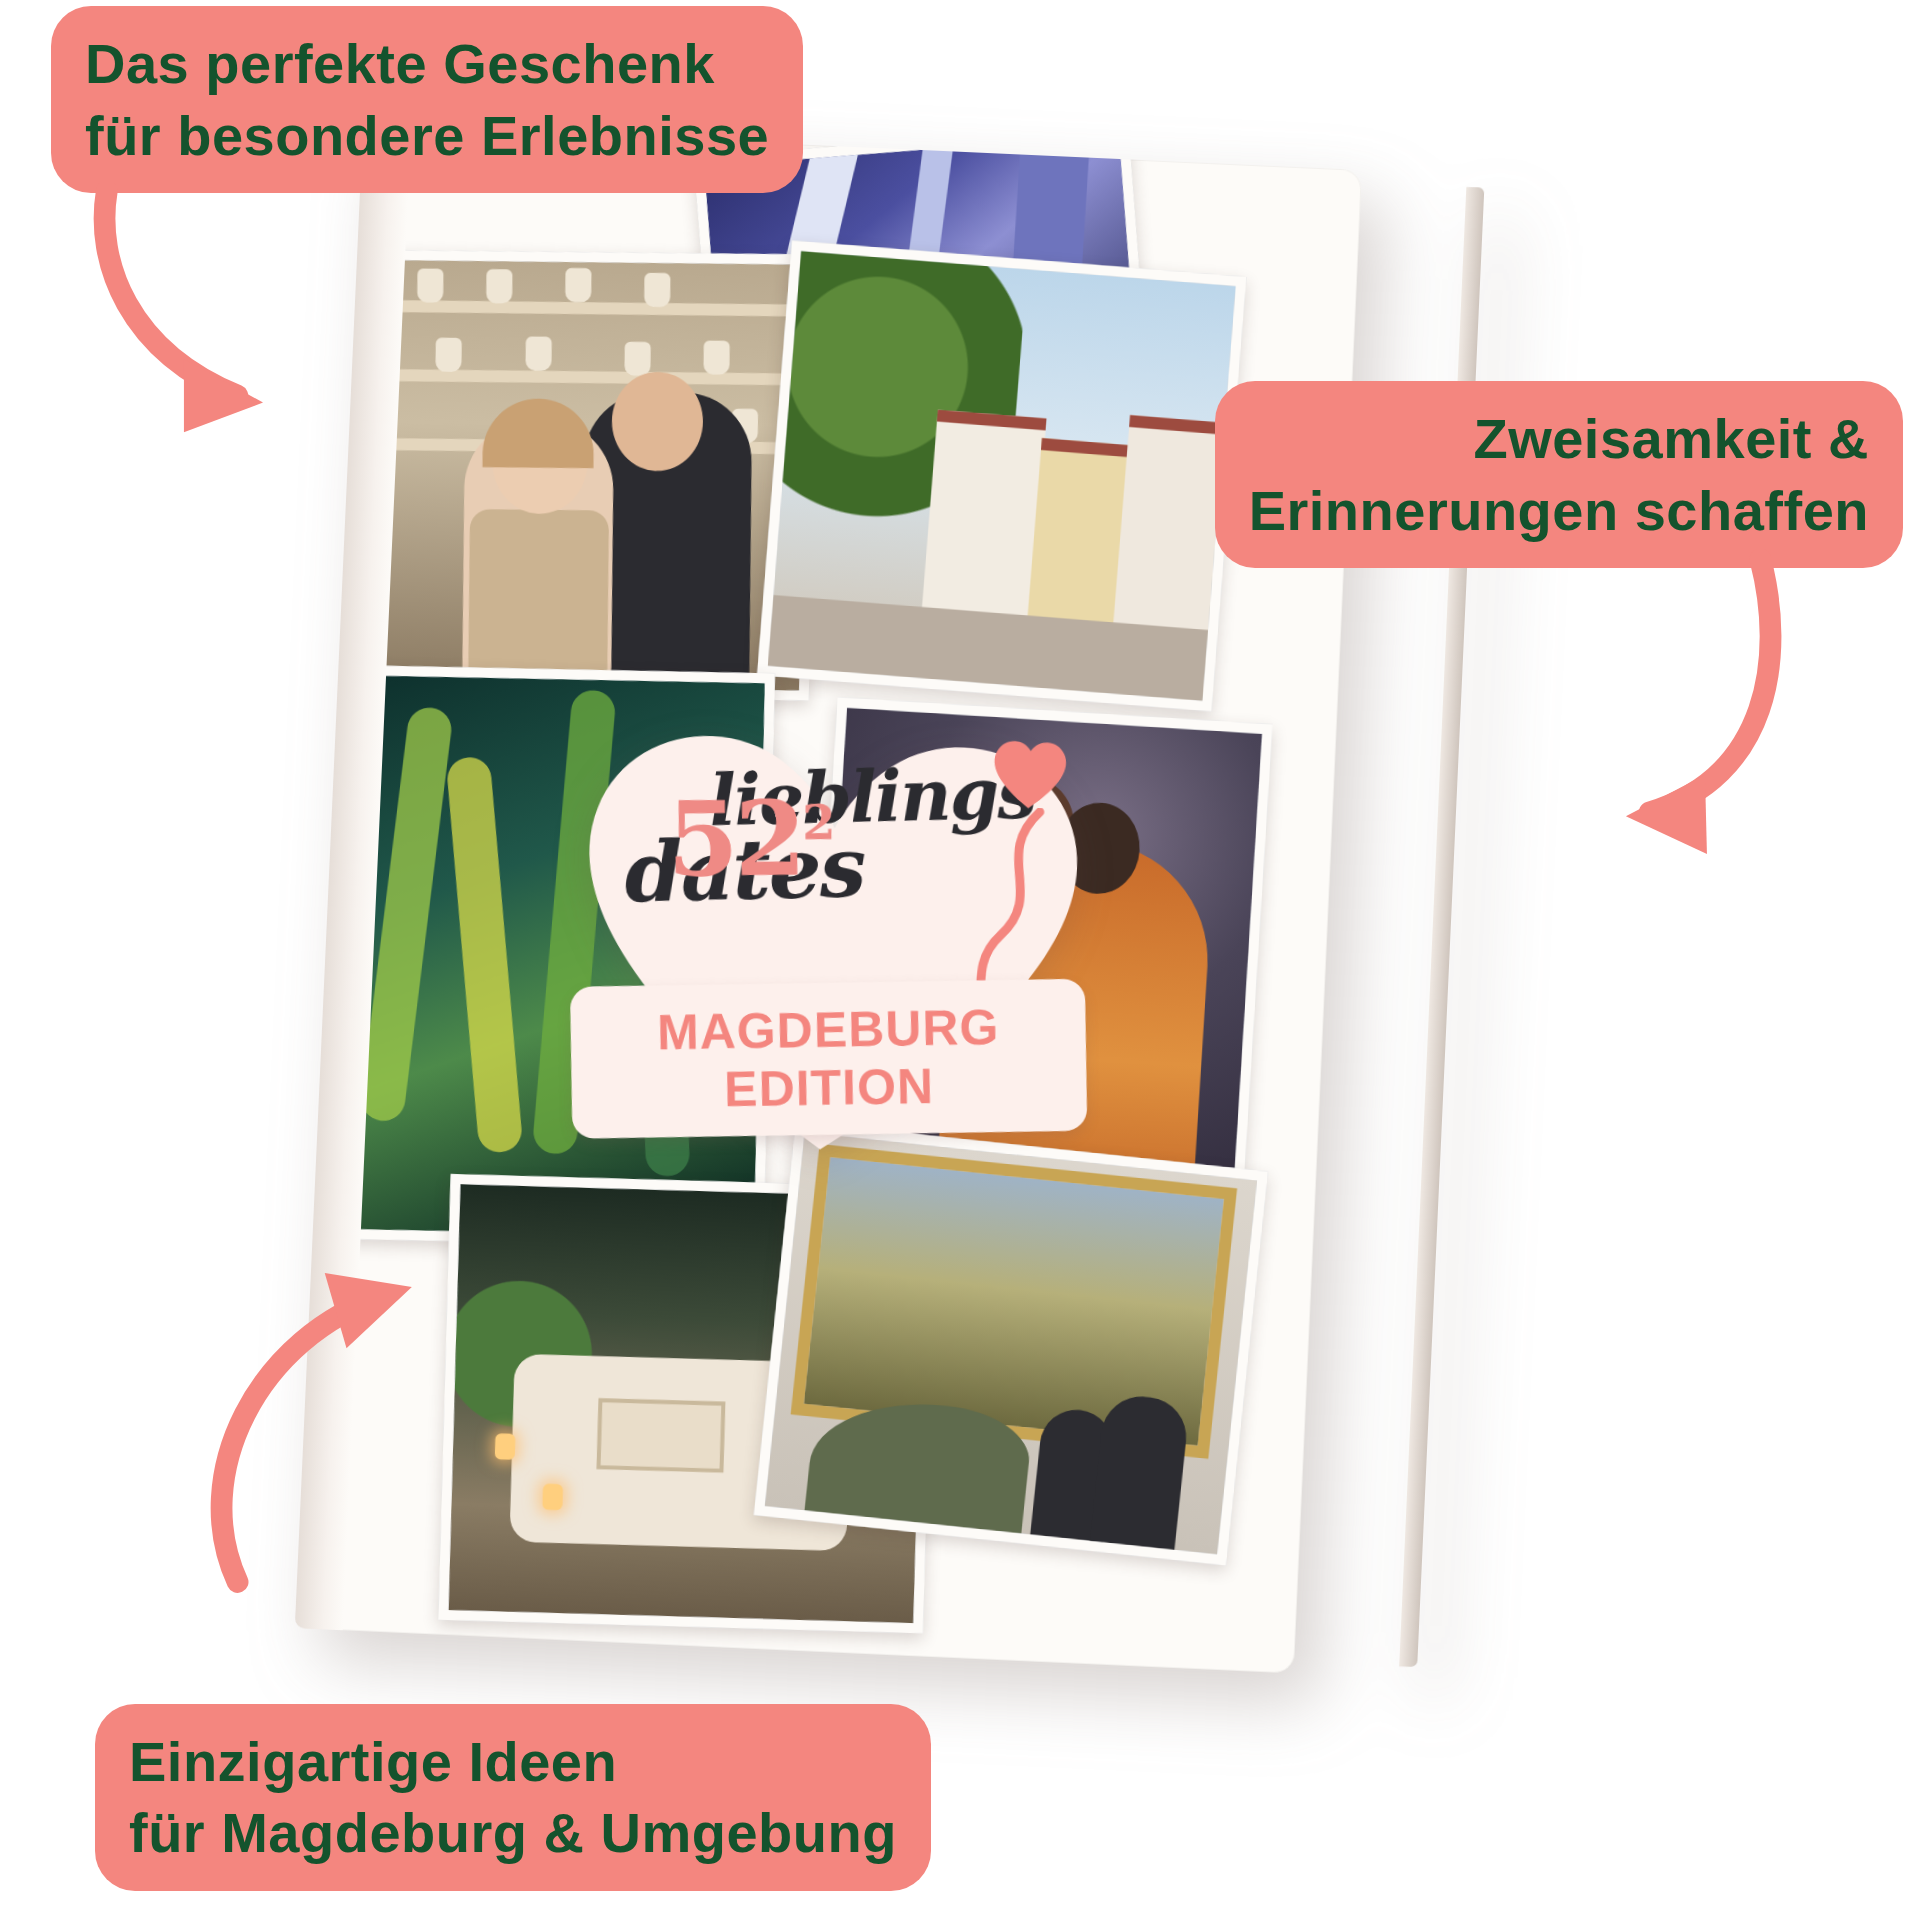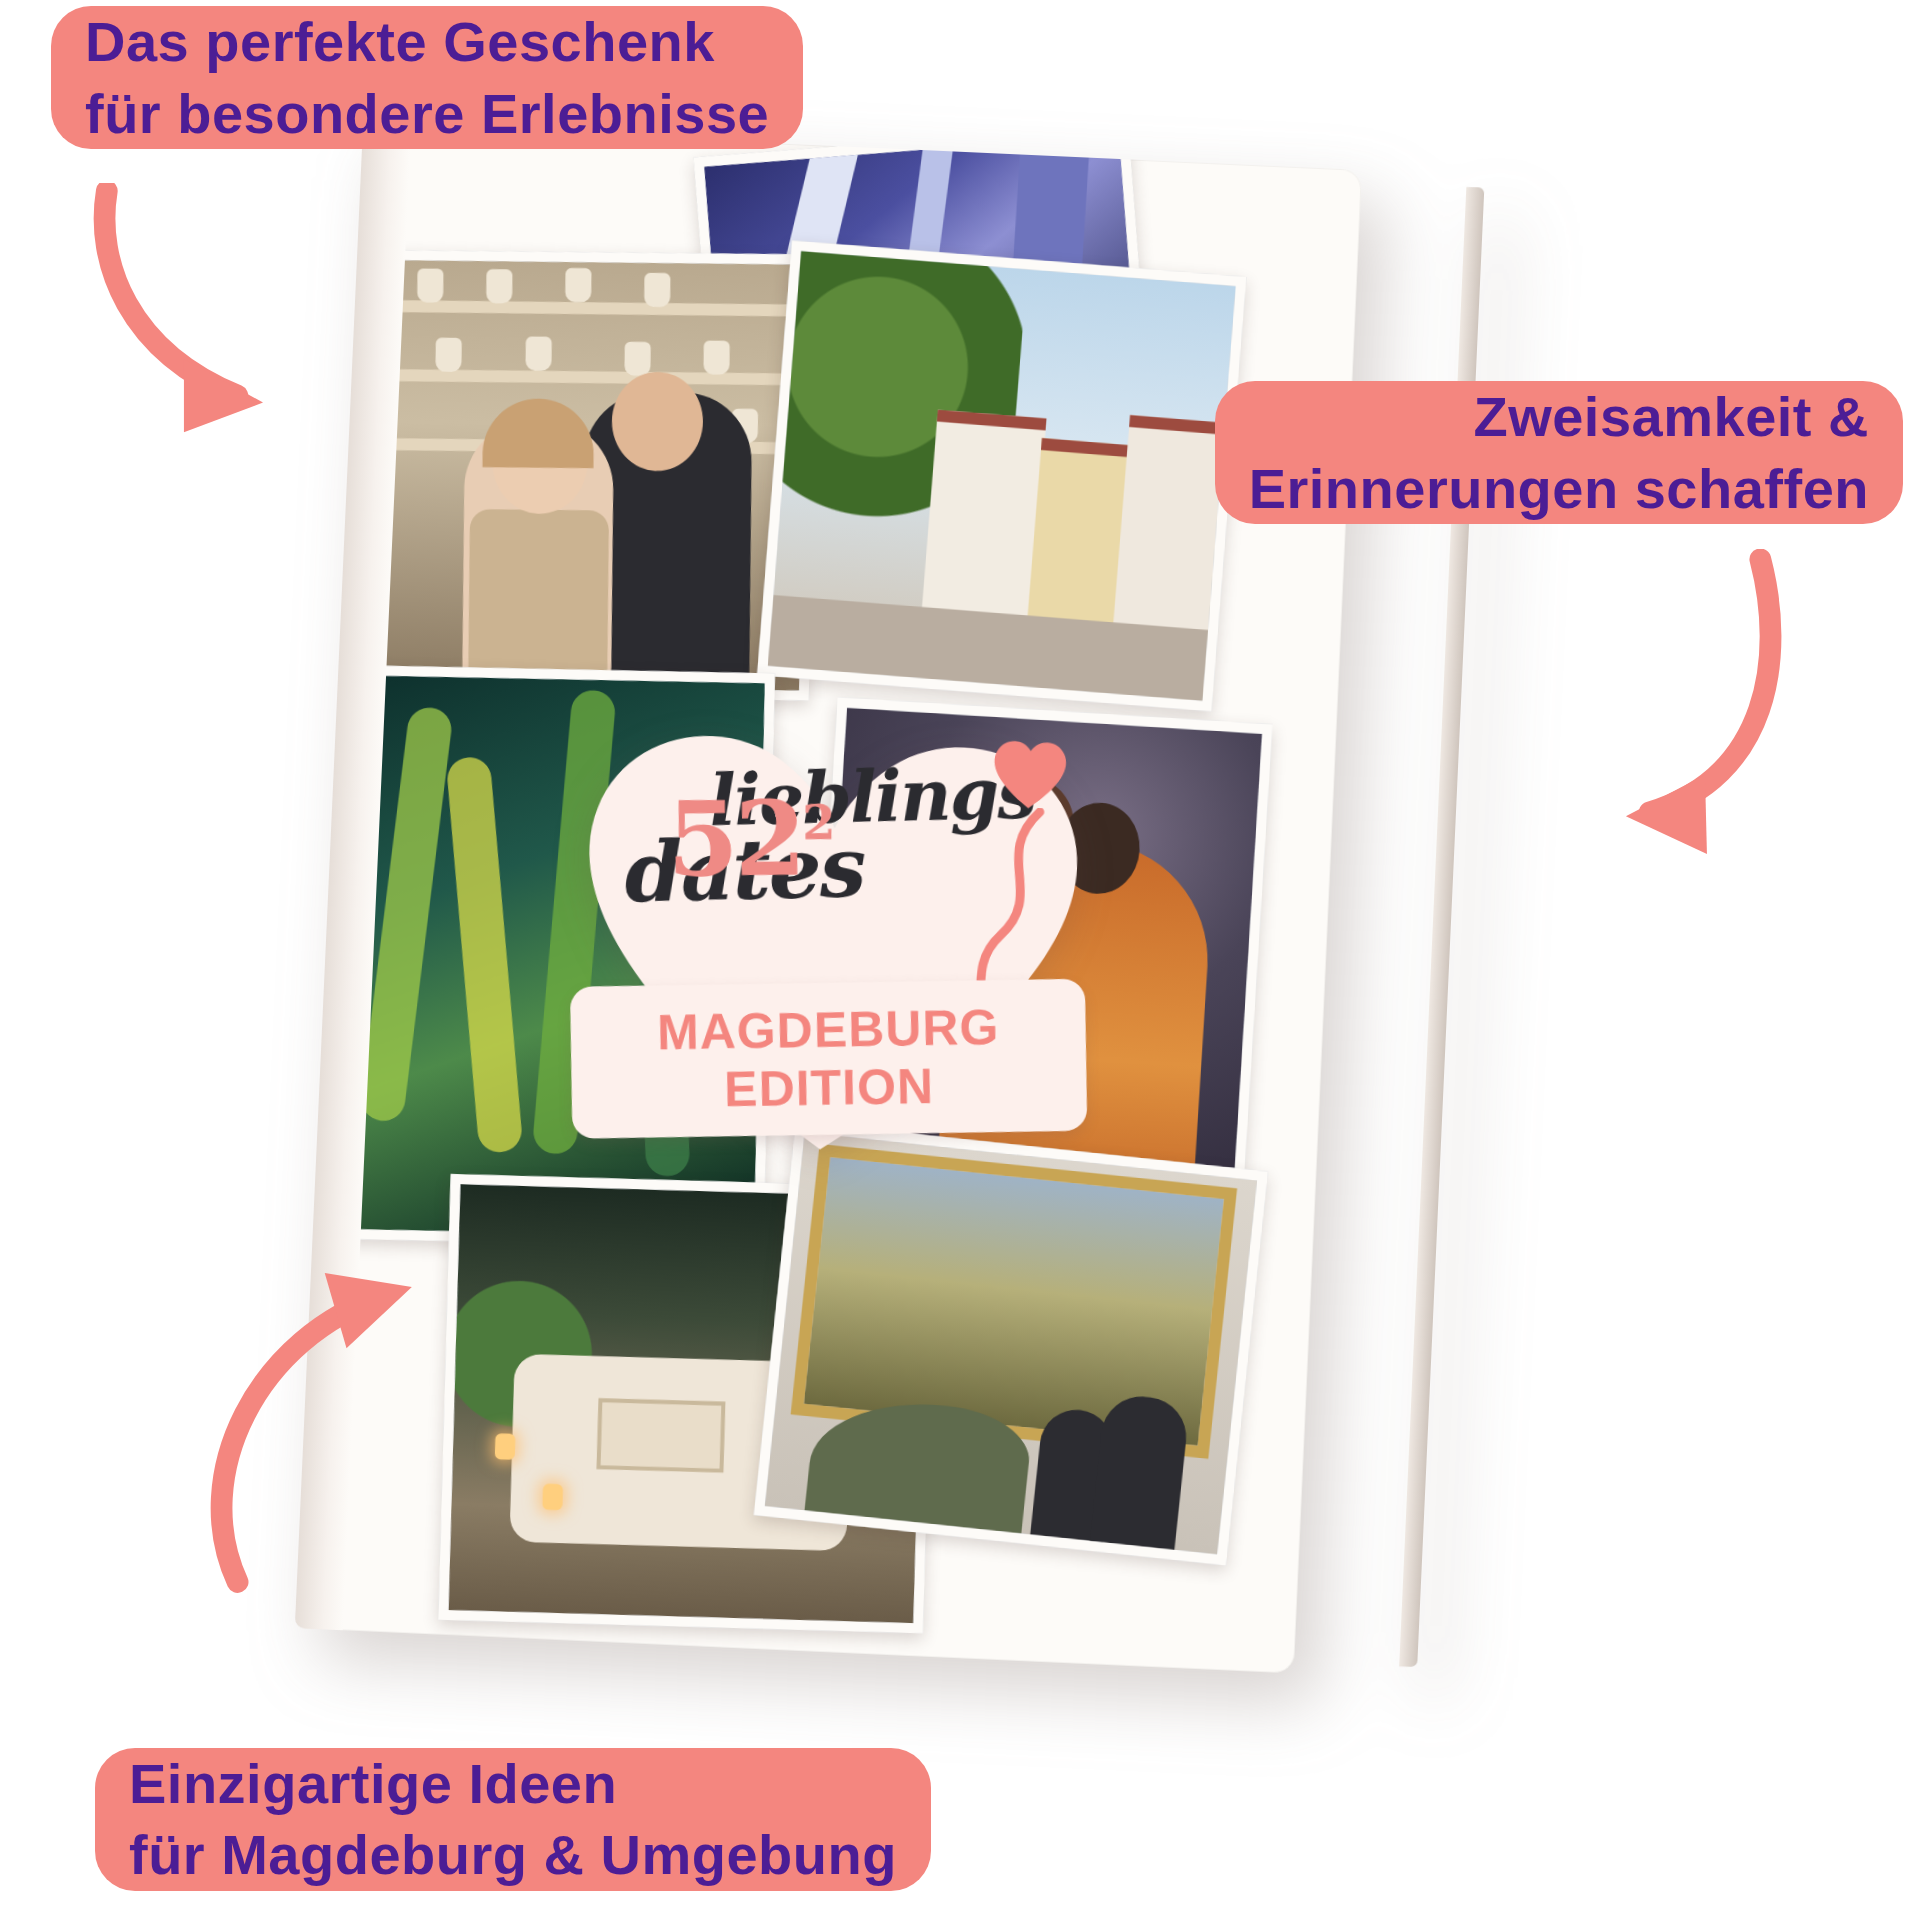--- a/index.html
+++ b/index.html
@@ -12,26 +12,26 @@
     height: 1927px;
     position: relative;
     overflow: hidden;
     font-family: "Liberation Sans", sans-serif;
   }
 
   
   .pill {
     position: absolute;
     background: #f4867f;
-    color: #4c1d95;
+    color: #14532d;
     font-weight: bold;
     letter-spacing: 0.5px;
     line-height: 1.28;
     border-radius: 34px;
-    padding: 0 34px;
+    padding: 22px 34px;
     box-sizing: border-box;
     white-space: pre-line;
   }
   #pill-top-left {
     left: 51px;
     top: 6px;
     font-size: 56px;
     border-radius: 40px;
   }
   #pill-right {

